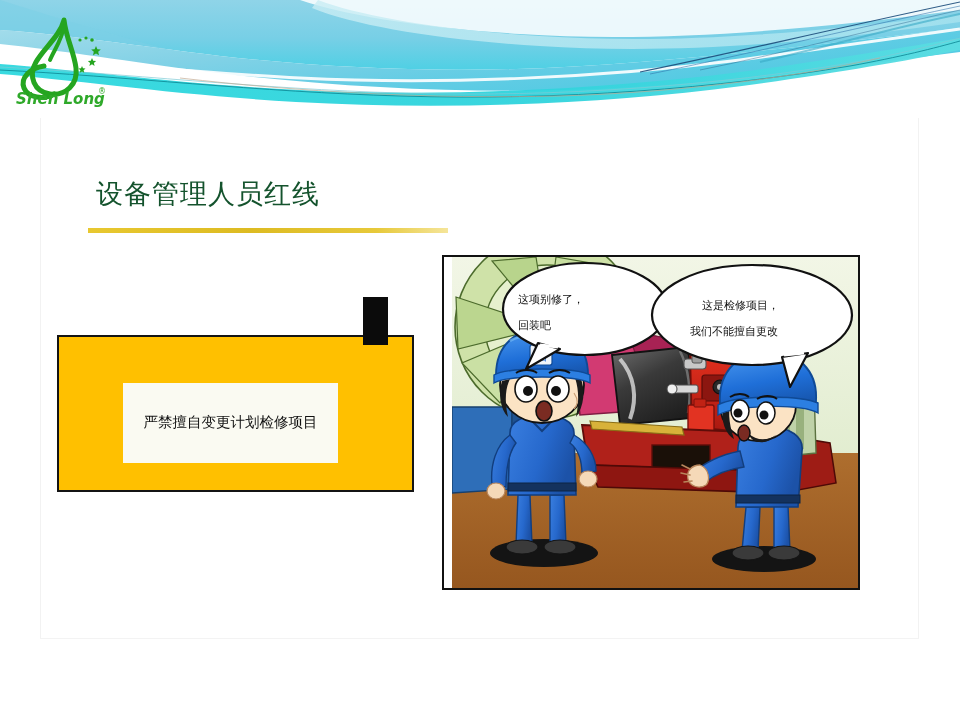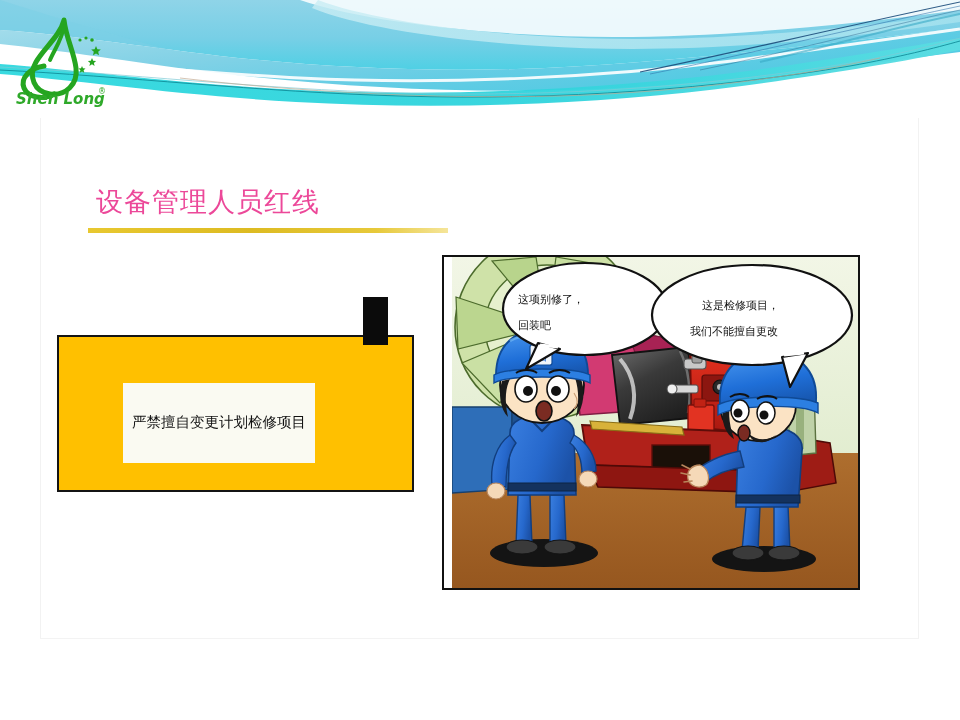--- a/index.html
+++ b/index.html
@@ -18,38 +18,38 @@
   
   .banner{position:absolute;left:0;top:0;width:960px;height:118px;overflow:hidden;background:#ffffff;}
   .banner svg{display:block;}
 
   
   .logo{position:absolute;left:8px;top:14px;width:110px;height:96px;}
   .logo svg{display:block;}
 
   
   .title{
-    position:absolute;left:96px;top:184px;
-    font-size:27px;color:#ec4899;letter-spacing:1px;
+    position:absolute;left:96px;top:176px;
+    font-size:27px;color:#14532d;letter-spacing:1px;
     font-family:"DejaVu Sans","Liberation Sans",sans-serif;
     white-space:nowrap;
   }
   .title-rule{
     position:absolute;left:88px;top:228px;width:360px;height:5px;
     background:linear-gradient(to right,#e8c830 0%,#ddbb22 45%,#e7c93a 80%,#f5e59a 100%);
   }
 
   
   .tab-black{position:absolute;left:363px;top:297px;width:25px;height:48px;background:#0b0b0b;z-index:3;}
   .yellow-box{
     position:absolute;left:57px;top:335px;width:357px;height:157px;
     background:#FFC000;border:2px solid #141414;box-sizing:border-box;z-index:2;
   }
   .inner-box{
-    position:absolute;left:123px;top:383px;width:192px;height:80px;
+    position:absolute;left:123px;top:383px;width:215px;height:80px;
     background:#FAFAF2;z-index:4;
     display:flex;align-items:center;justify-content:center;
   }
   .inner-text{
     font-family:"DejaVu Serif","Liberation Serif",serif;
     font-size:14.5px;line-height:1.45;color:#111111;text-align:center;
     padding:0 8px;
   }
 
   

